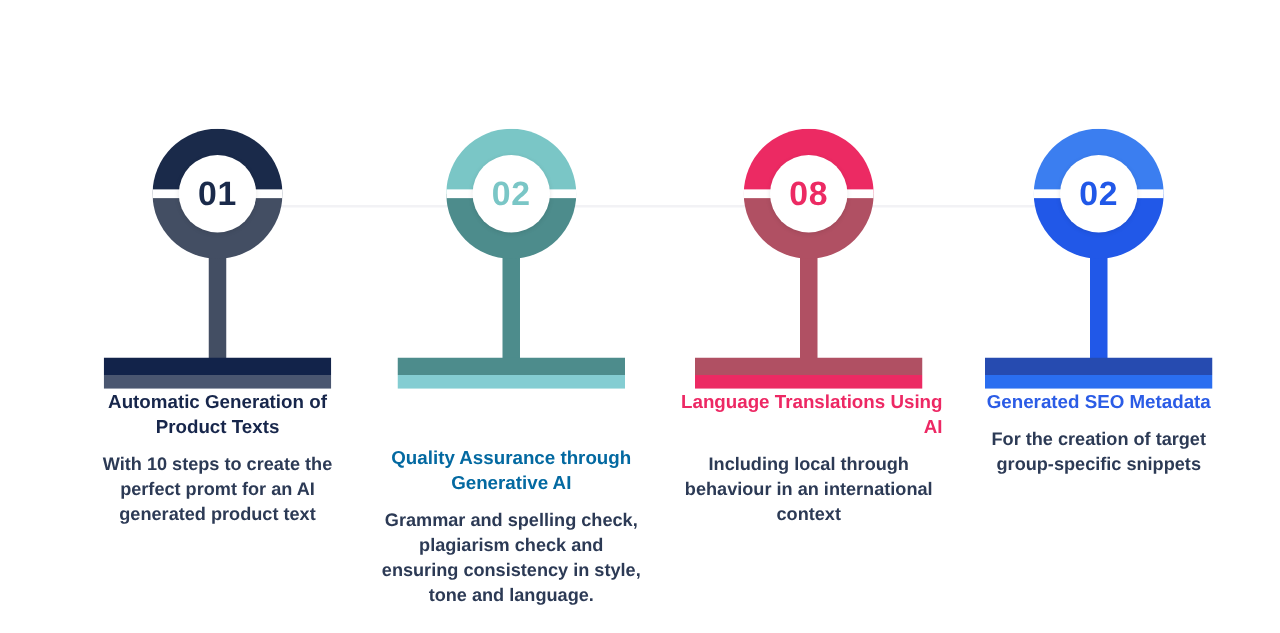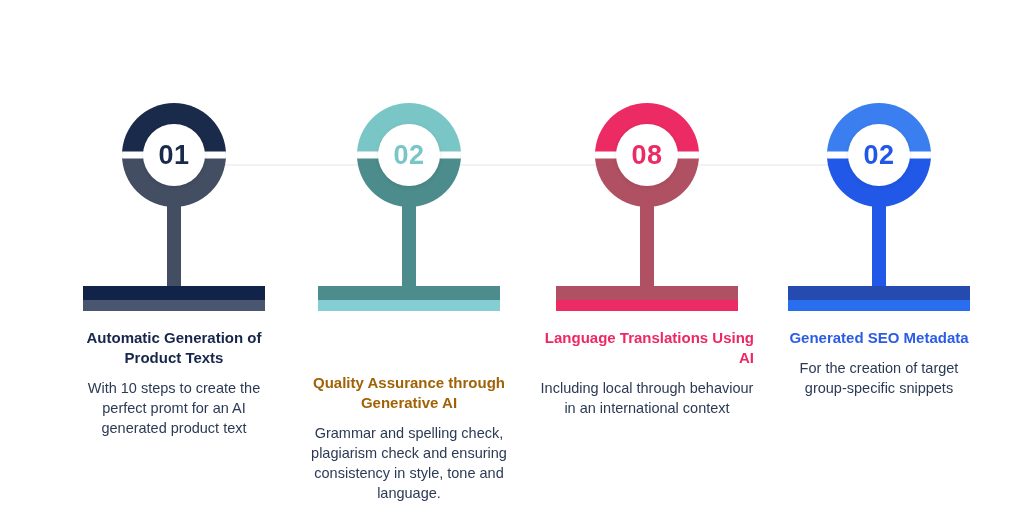--- a/index.html
+++ b/index.html
@@ -157,33 +157,34 @@
     position: absolute;
     left: 0; bottom: 0;
     width: 100%;
     height: 11px;
   }
 
   
   .caption {
     width: 205px;
     text-align: center;
-    margin-top: 17px;
+    margin-top: 1px;
   }
   .step-heading {
     font-size: 15px;
     font-weight: bold;
     line-height: 1.32;
     margin: 0 0 10px 0;
   }
   .step-body {
     font-size: 14.5px;
     line-height: 1.40;
     color: #2c3a55;
     margin: 0;
+    font-weight: bold;
   }
   .step-2 .caption { width: 212px; }
   .step-3 .caption { width: 214px; }
   .step-4 .caption { width: 200px; }
 </style>
 </head>
 <body style="background: rgb(255, 255, 255);">
 
 <div id="infographic">
 
@@ -224,21 +225,21 @@
         <div class="ring">
           <div class="half-top" style="background: rgb(122, 198, 198);"></div>
           <div class="half-bottom" style="background: rgb(77, 140, 140);"></div>
           <div class="notch"></div>
         </div>
         <div class="inner-circle">
           <span class="step-number" style="color: rgb(122, 198, 198);">02</span>
         </div>
       </div>
       <div class="caption">
-        <p class="step-heading" style="color: #a16207;">Quality Assurance through Generative AI</p>
+        <p class="step-heading" style="color: #0369a1;">Quality Assurance through Generative AI</p>
         <p class="step-body" style="color: rgb(44, 58, 85);">Grammar and spelling check, plagiarism check and ensuring consistency in style, tone and language.</p>
       </div>
     </div>
 
     <div class="step step-3">
       <div class="marker">
         <div class="base">
           <div class="base-top" style="background: rgb(176, 80, 99);"></div>
           <div class="base-bottom" style="background: rgb(236, 42, 99);"></div>
         </div>

